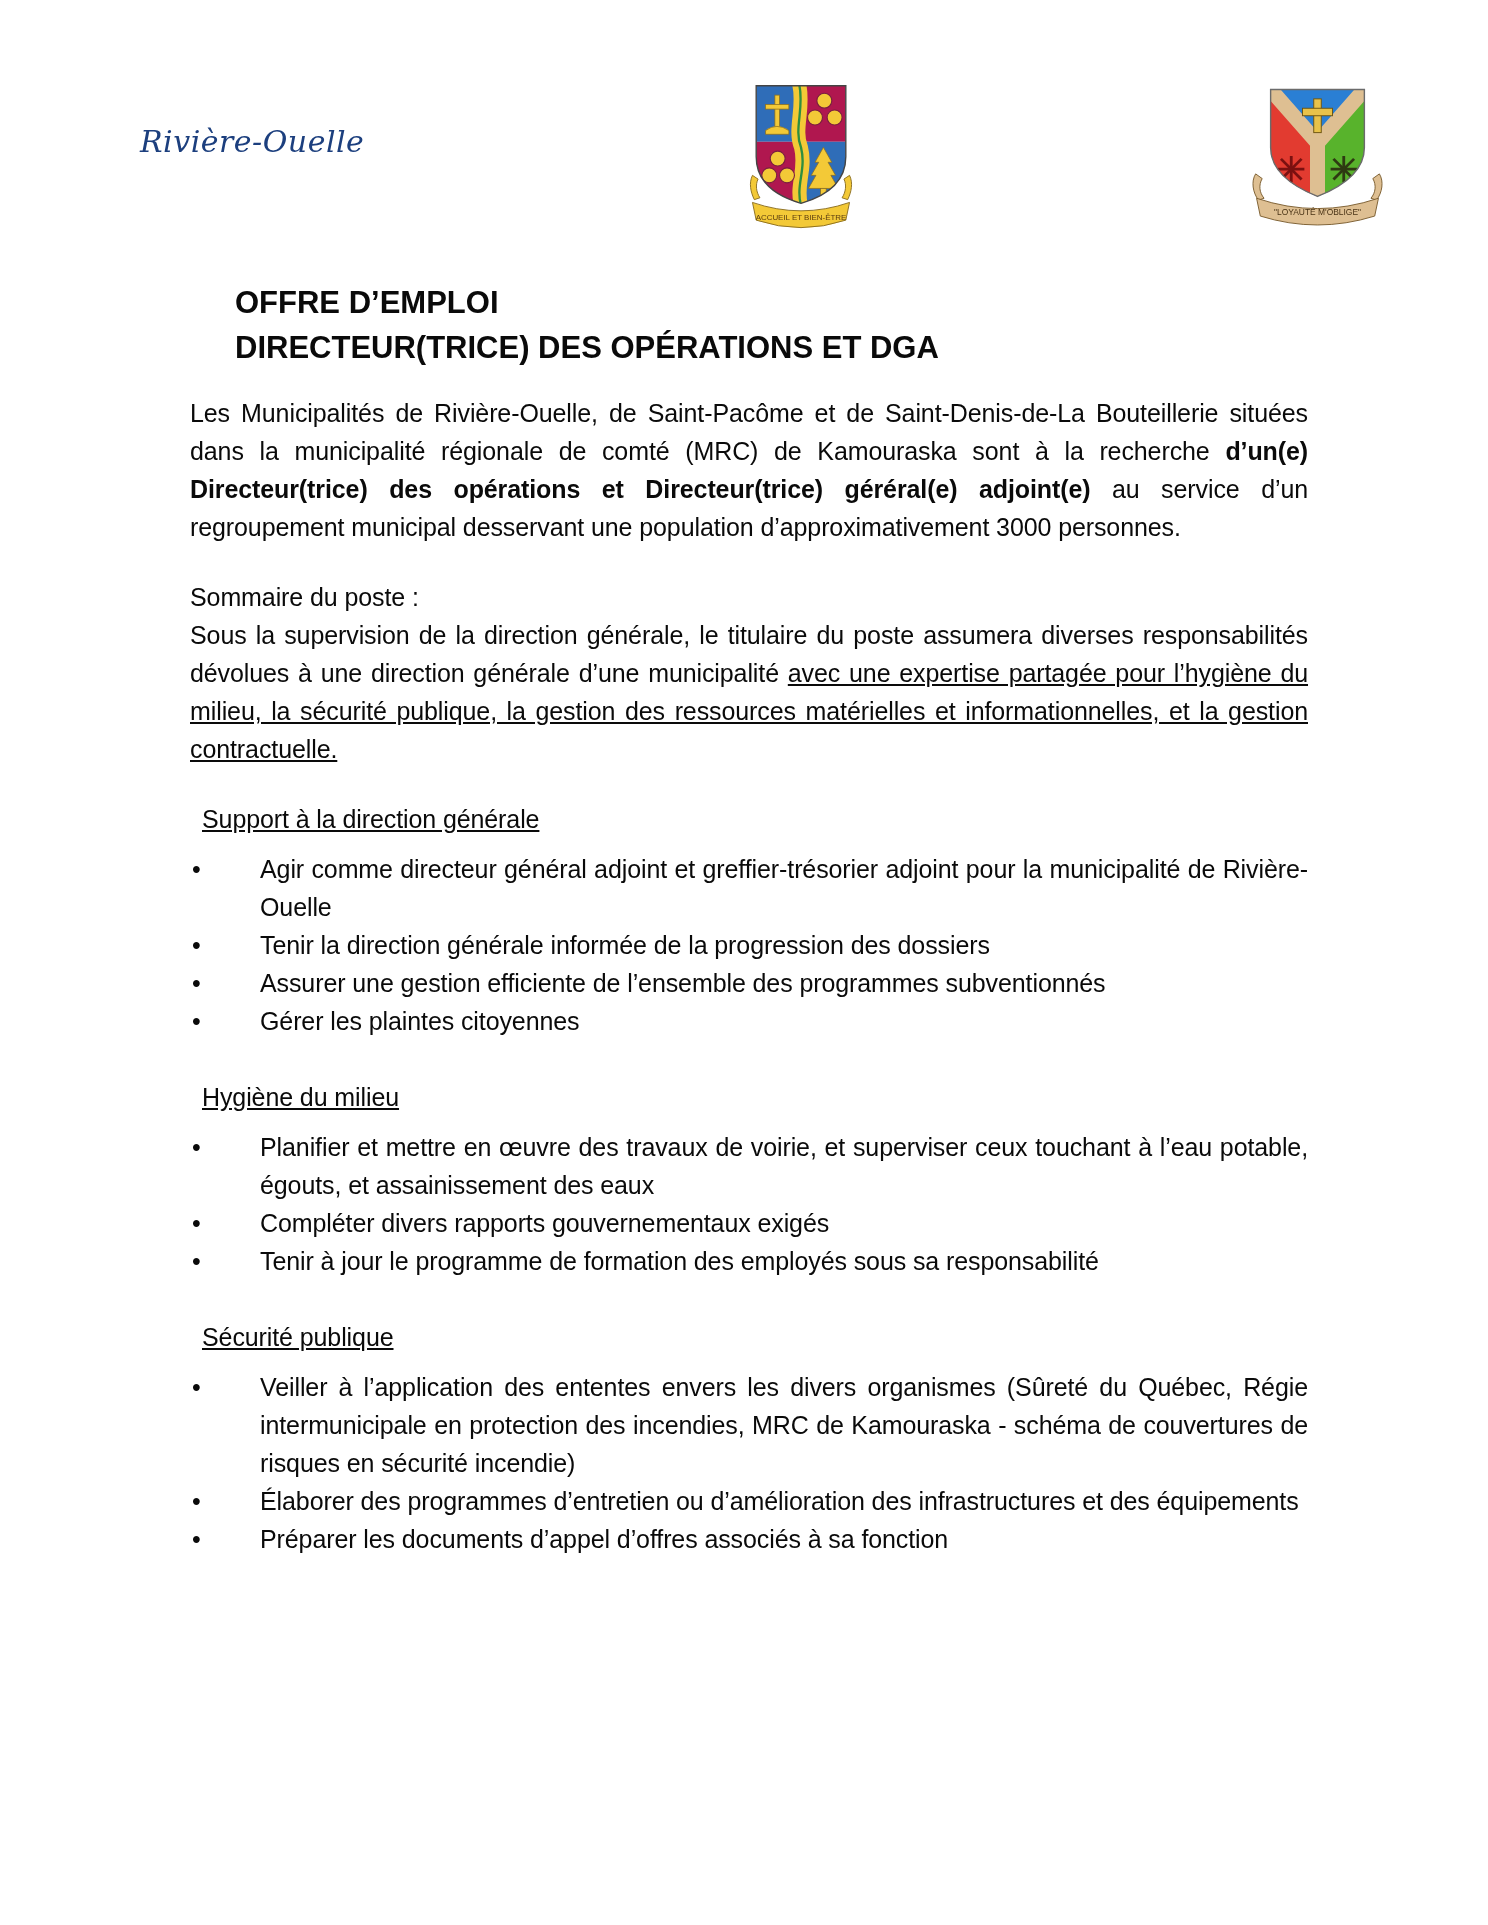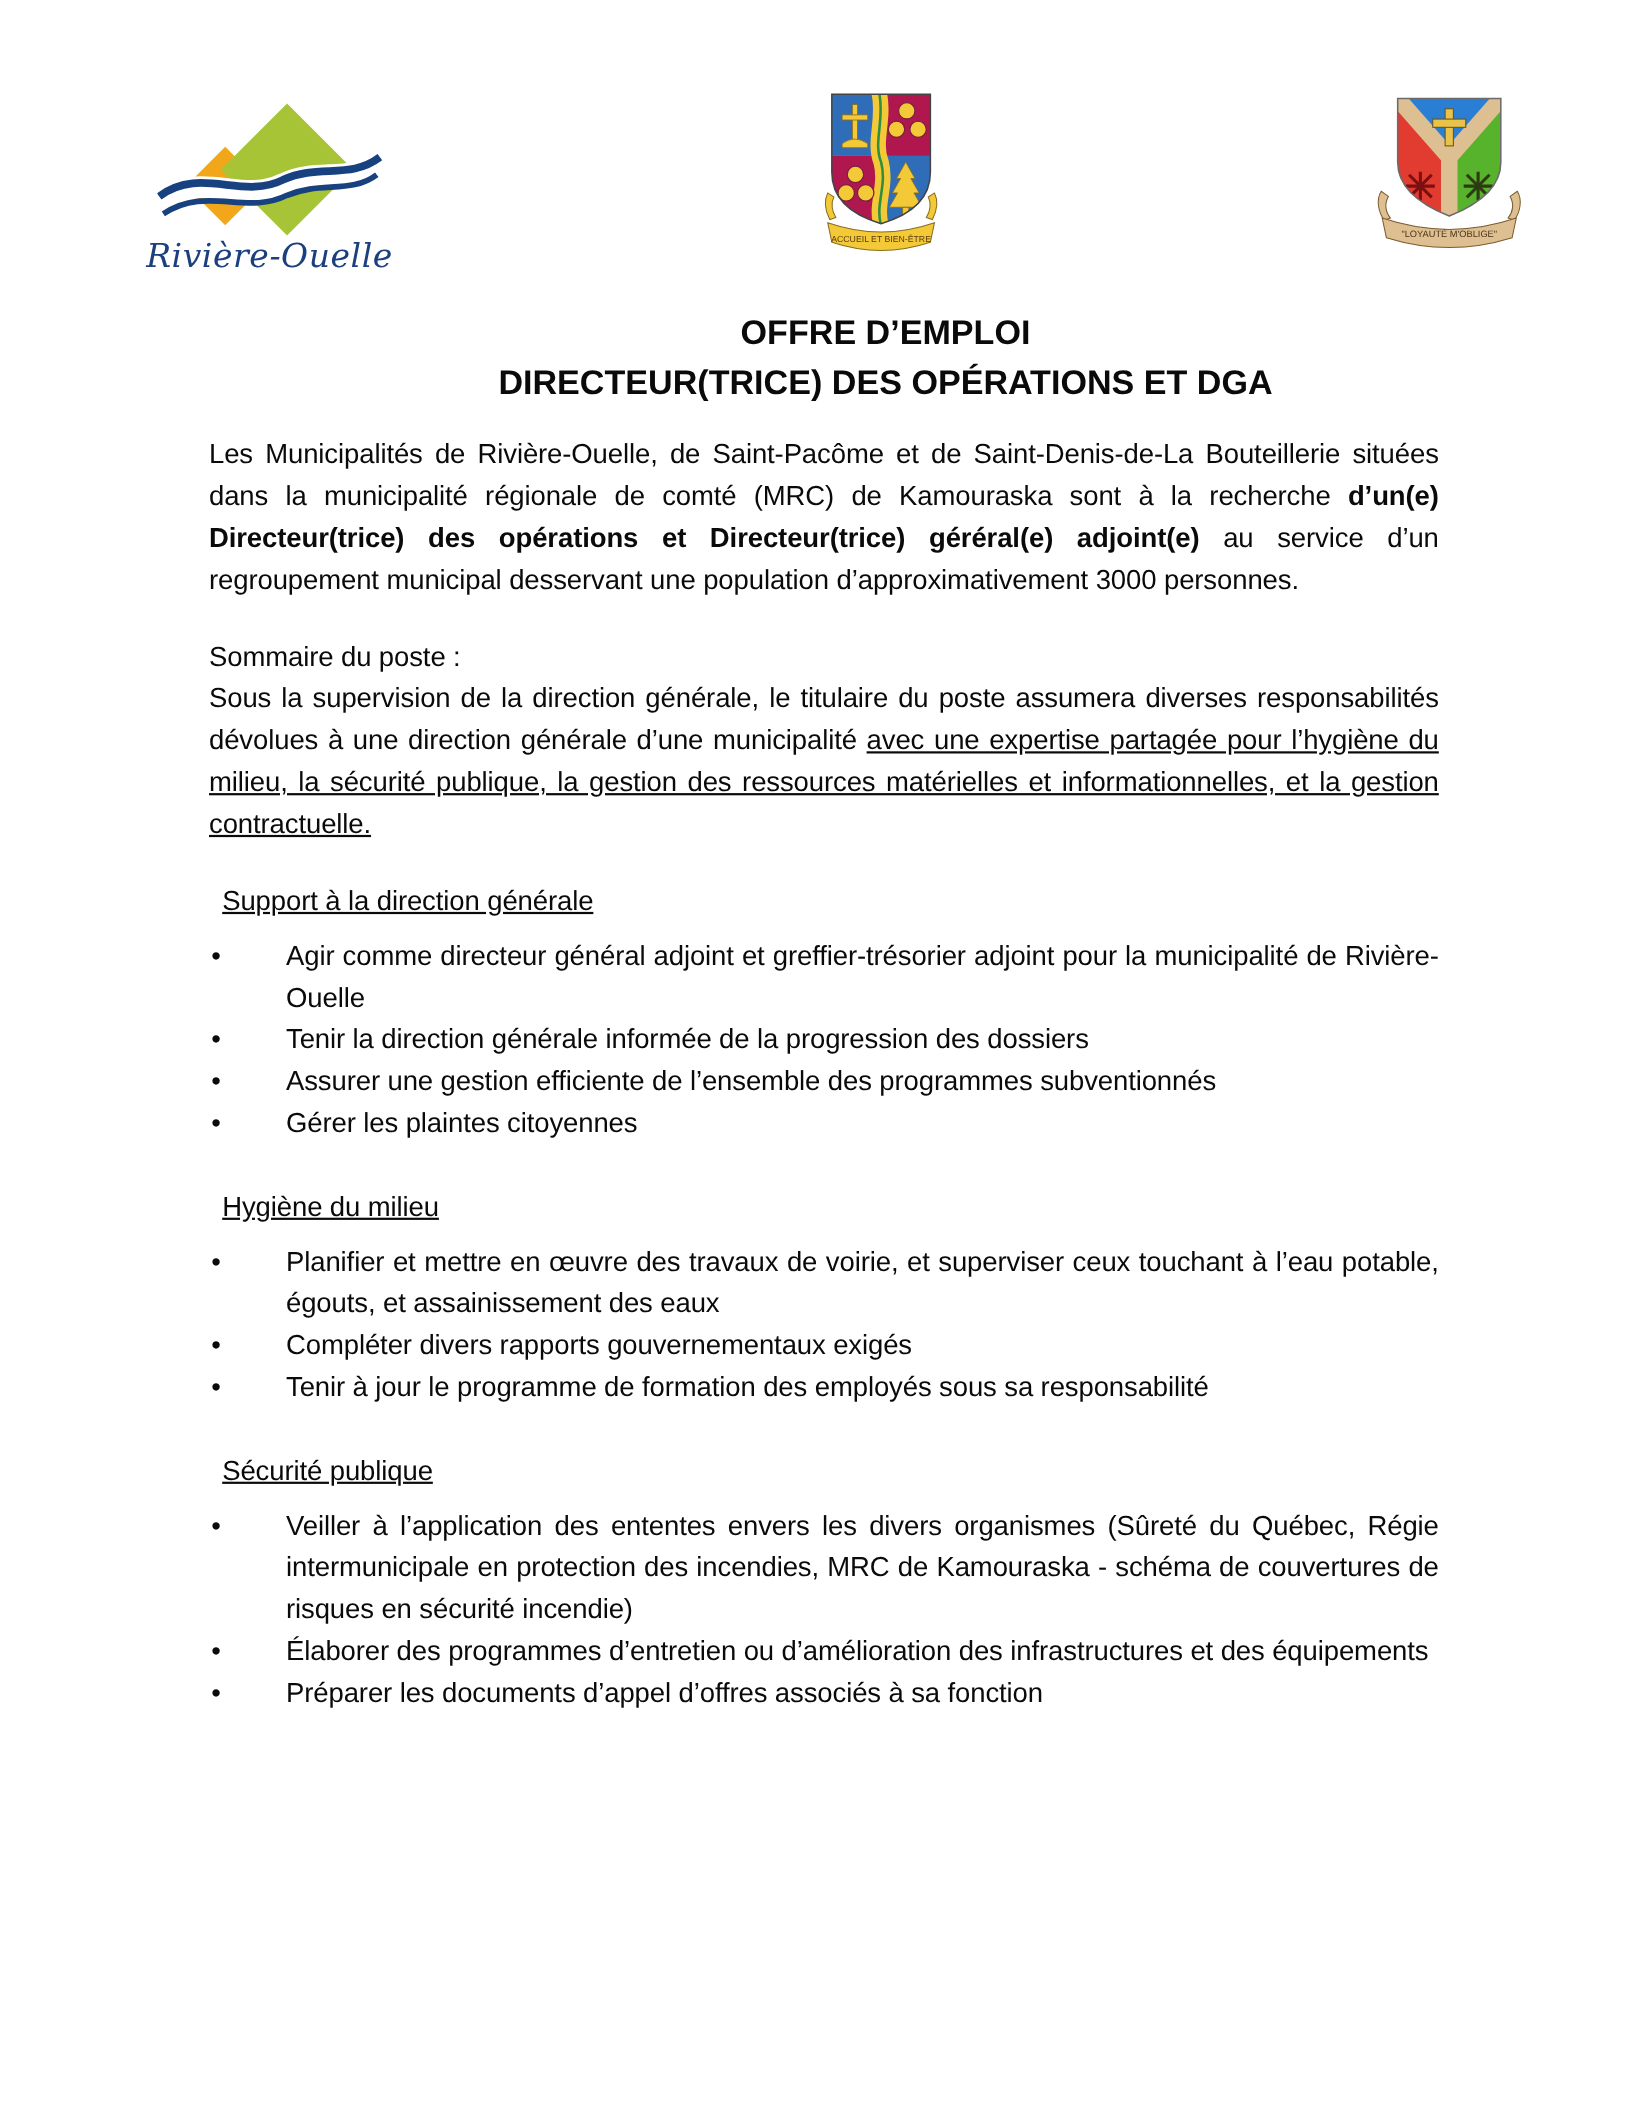--- a/index.html
+++ b/index.html
@@ -9,21 +9,21 @@
     height:1925px;
     background:#ffffff;
     font-family:"Liberation Sans", sans-serif;
     color:#0a0a0a;
     overflow:hidden;
   }
 
   
   .logo-ro {
     position:absolute; left:140px; top:66px; width:210px;
-    display:flex; flex-direction:column; align-items:center;
+    display:flex; flex-direction:row; align-items:center;
   }
   .logo-ro svg { display:block; }
   .logo-ro .wordmark {
     margin-top:0px;
     font-family:"DejaVu Serif", serif;
     font-style:italic;
     font-size:30px;
     color:#1c3f7e;
     white-space:nowrap;
     letter-spacing:0.5px;
@@ -35,26 +35,25 @@
   .content {
     position:absolute;
     left:190px; top:280px;
     width:1118px;
     font-size:25px;
     line-height:38px;
     text-align:justify;
     letter-spacing:-0.1px;
   }
   .doc-title {
-    text-align:center;
     font-weight:bold;
     font-size:31px;
     line-height:45px;
     position:relative;
-    left:56px;
+    left:45px;
     margin:0 0 24px 0;
     letter-spacing:0px;
   }
   .para { margin:0 0 32px 0; }
   .bold-inline { font-weight:bold; }
   .underline-inline { text-decoration:underline; }
   .sec-heading { font-weight:normal; margin:0; }
   .sub-heading { text-decoration:underline; margin:12px; }
   .sub-heading.gap { margin-top:38px; }
   ul.bullets { list-style:none; margin:0; padding:0; }

